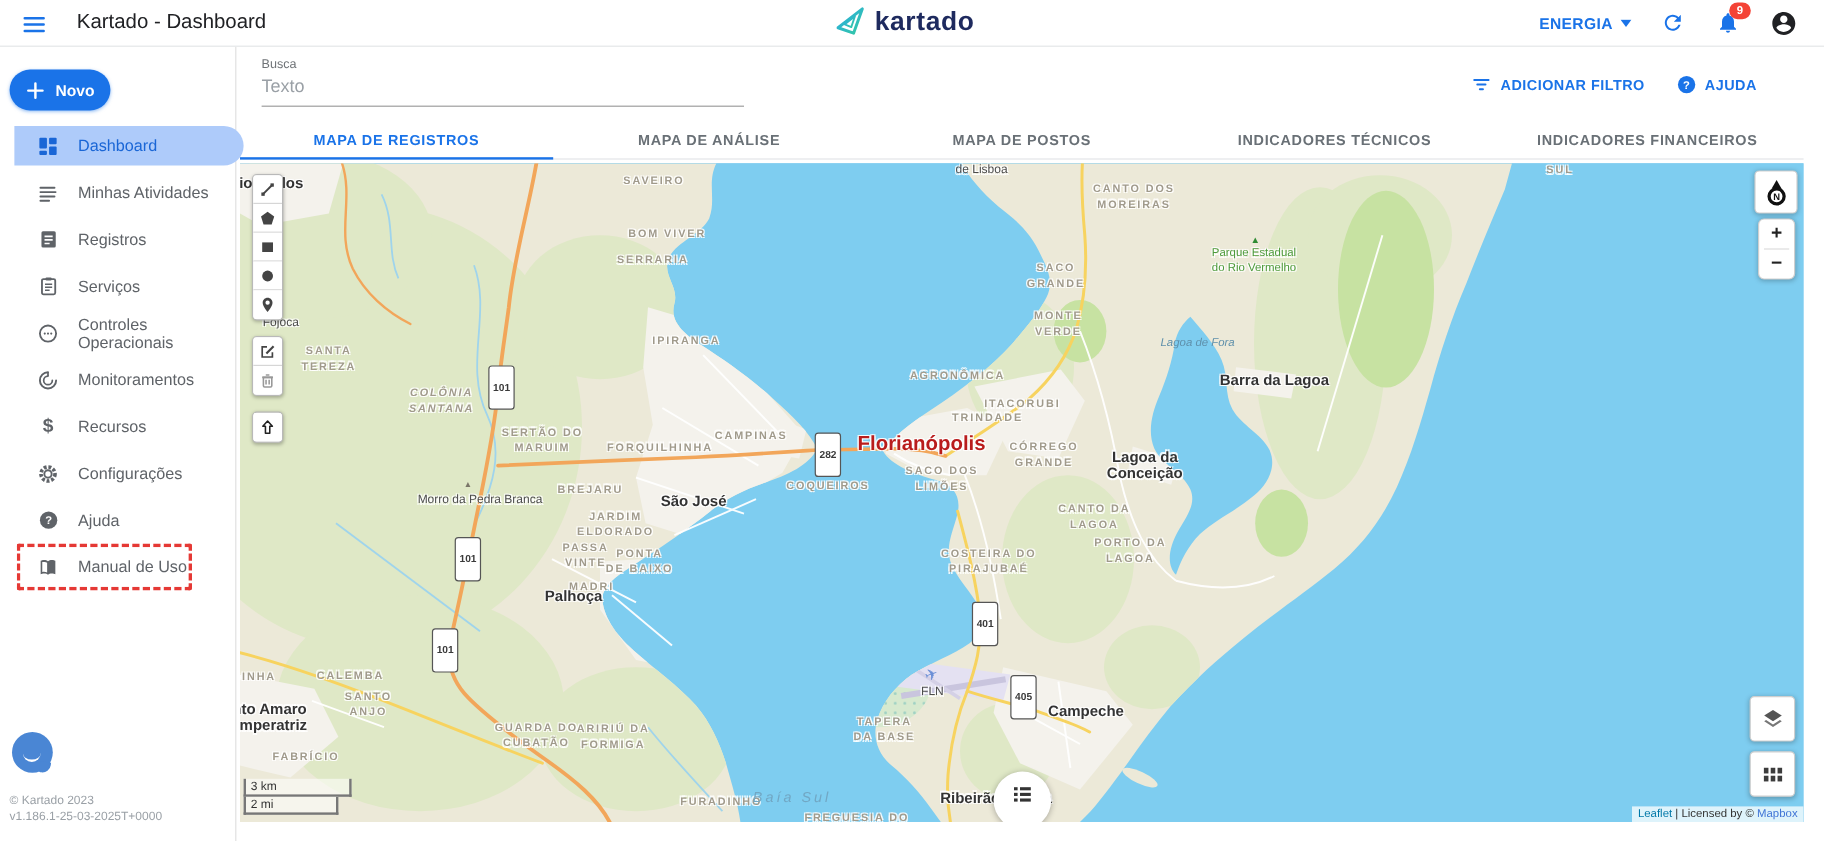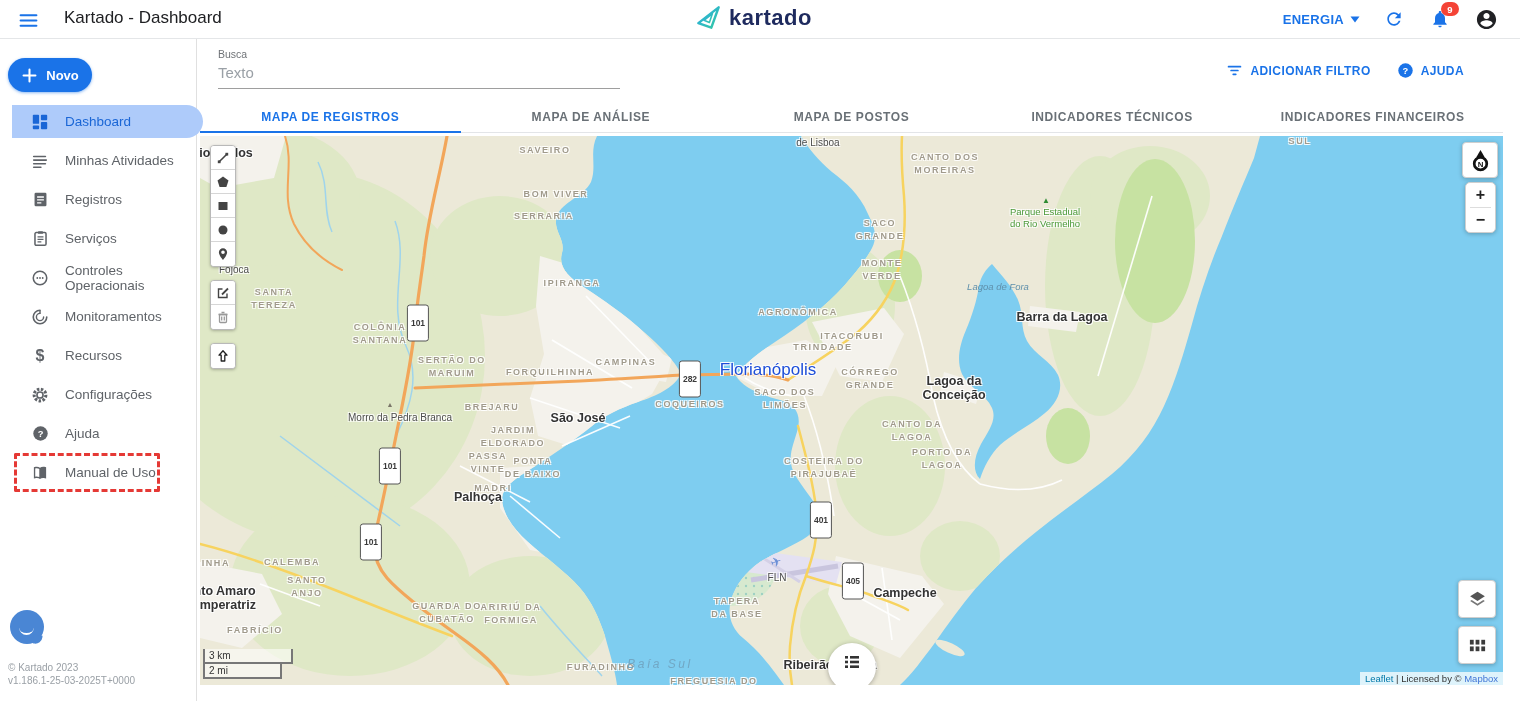--- a/index.html
+++ b/index.html
@@ -38,21 +38,21 @@
   .tab{flex:1;display:flex;align-items:center;justify-content:center;font-size:12px;font-weight:bold;letter-spacing:.6px;color:#697076;cursor:pointer;position:relative;}
   .tab.active{color:#1a73e8;}
   .tab.active::after{content:"";position:absolute;left:0;right:0;bottom:-1px;height:2.5px;background:#1a73e8;}
   
   .map{position:absolute;left:200px;top:136px;width:1303px;height:549px;overflow:hidden;background:#7ecdf0;cursor:grab;}
   .map svg.basemap{position:absolute;left:0;top:0;}
   .mlabel{position:absolute;transform:translate(-50%,-50%);white-space:pre-line;text-align:center;z-index:5;pointer-events:none;
     text-shadow:-1px -1px 0 rgba(255,255,255,.85),1px -1px 0 rgba(255,255,255,.85),-1px 1px 0 rgba(255,255,255,.85),1px 1px 0 rgba(255,255,255,.85);}
   .mlabel.suburb{font-size:9px;font-weight:bold;letter-spacing:1.6px;color:#a09a8b;line-height:1.45;}
   .mlabel.city{font-size:12.5px;font-weight:bold;color:#333;line-height:1.15;}
-  .mlabel.city-lg{font-size:17px;font-weight:normal;color:#1d4ed8;}
+  .mlabel.city-lg{font-size:17px;font-weight:bold;color:#b91c1c;}
   .mlabel.village{font-size:10px;color:#4d4d4d;}
   .mlabel.water{font-size:12px;font-style:italic;letter-spacing:2.5px;color:#71a7c4;text-shadow:none;}
   .mlabel.water-sm{font-size:9.5px;font-style:italic;color:#5f90ab;text-shadow:none;}
   .mlabel.park{font-size:9.5px;color:#4c9a3b;line-height:1.3;}
   .mlabel.peak{font-size:7px;color:#7a7668;text-shadow:none;}
   .mlabel.tree{font-size:8px;color:#2e8b32;text-shadow:none;}
   .mlabel.plane{font-size:13px;color:#6b8fd6;transform:translate(-50%,-50%) rotate(-20deg);text-shadow:none;}
   .shield{position:absolute;transform:translate(-50%,-50%);background:#fff;border:1.5px solid #555;border-radius:3px;padding:12px 3px;font-size:8.5px;font-weight:bold;color:#3a3a3a;z-index:6;pointer-events:none;line-height:11px;}
   
   .draw-toolbar{position:absolute;left:10px;top:9px;z-index:10;}
@@ -385,21 +385,21 @@
       <span class="mlabel suburb" style="left: 682px; top: 134px;">MONTE
 VERDE</span>
       <span class="mlabel water-sm" style="left: 798px; top: 150px;">Lagoa de Fora</span>
       <span class="mlabel village" style="left: 34px; top: 133px;">Fojoca</span>
       <span class="mlabel suburb" style="left: 74px; top: 163px;">SANTA
 TEREZA</span>
       <span class="mlabel suburb" style="left: 372px; top: 148px; text-align: center;">IPIRANGA</span>
       <span class="mlabel suburb" style="left: 598px; top: 177px;">AGRONÔMICA</span>
       <span class="mlabel suburb" style="left: 652px; top: 201px;">ITACORUBI</span>
       <span class="mlabel city" style="left: 862px; top: 181px;">Barra da Lagoa</span>
-      <span class="mlabel suburb" style="left: 180px; top: 198px;">COLÔNIA
+      <span class="mlabel suburb" style="left: 168px; top: 198px; font-style: italic;">COLÔNIA
 SANTANA</span>
       <span class="mlabel suburb" style="left: 623px; top: 212px;">TRINDADE</span>
       <span class="mlabel suburb" style="left: 252px; top: 231px;">SERTÃO DO
 MARUIM</span>
       <span class="mlabel suburb" style="left: 350px; top: 237px;">FORQUILHINHA</span>
       <span class="mlabel suburb" style="left: 426px; top: 227px;">CAMPINAS</span>
       <span class="mlabel city-lg" style="left: 568px; top: 234px;">Florianópolis</span>
       <span class="mlabel suburb" style="left: 670px; top: 243px;">CÓRREGO
 GRANDE</span>
       <span class="mlabel city" style="left: 754px; top: 252px;">Lagoa da

